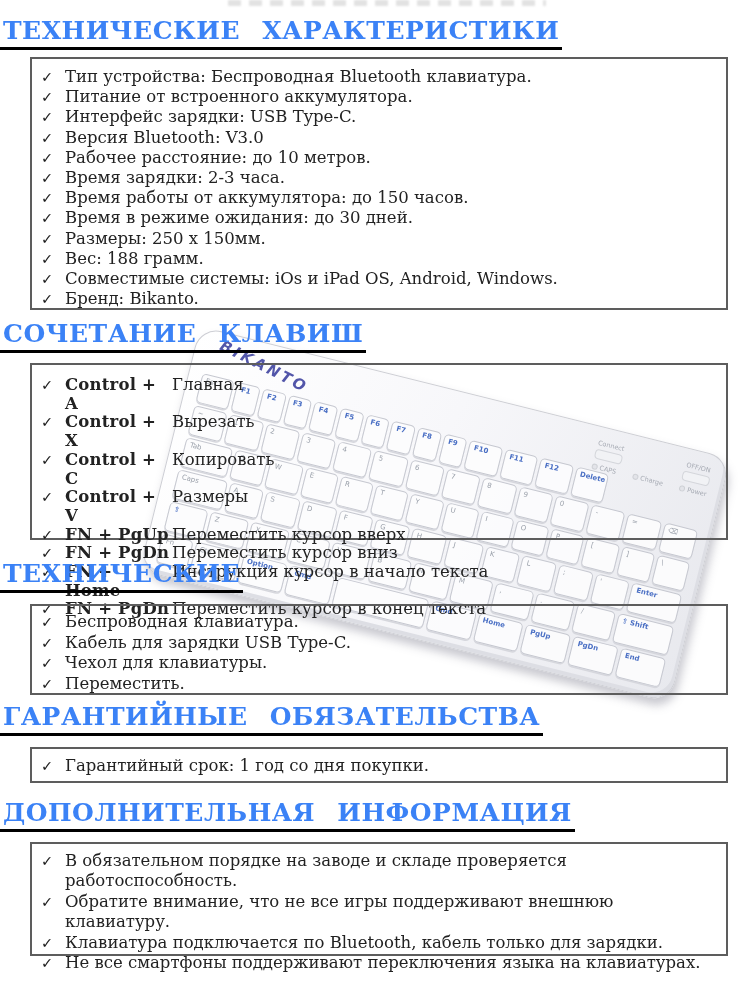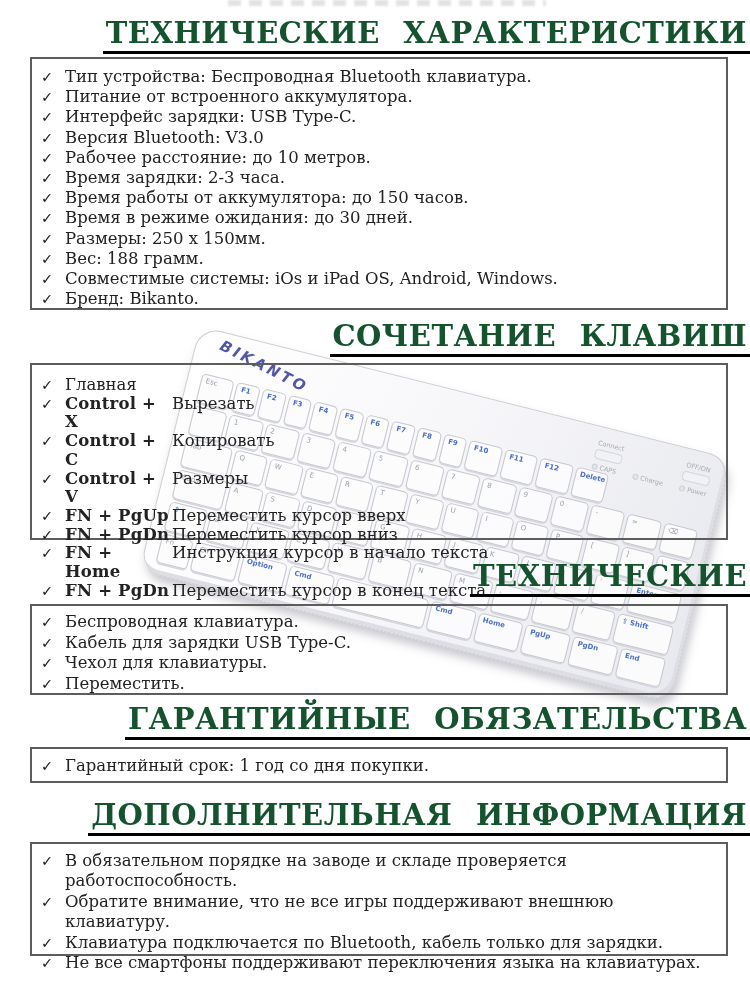--- a/index.html
+++ b/index.html
@@ -9,22 +9,22 @@
     color:#1e1e1e;overflow:hidden;
   }
   
   .top-artifact{
     position:absolute;left:228px;top:0;width:318px;height:6px;opacity:.45;
     background:repeating-linear-gradient(90deg,#bfbfbf 0 13px,transparent 13px 21px);
     filter:blur(1px);
   }
   
   .sec-title{
-    position:absolute;left:0;right:0;text-align:right;
-    font-weight:700;font-size:29px;color:#14532d;
+    position:absolute;left:0;right:0;text-align:left;
+    font-weight:700;font-size:25px;color:#3b82f6;
     letter-spacing:.5px;word-spacing:13px;line-height:1.12;
     z-index:3;
   }
   .sec-title .u{
     display:inline-block;border-bottom:3.5px solid #000;padding:0 3px 2px 3px;
   }
   
   .box{
     position:absolute;left:30px;width:698px;box-sizing:border-box;
     border:2px solid #5d5d5d;background:transparent;z-index:2;
@@ -254,20 +254,21 @@
   </div>
 </div>
 
 <div class="sec-title" style="top:320px">
   <span class="u">СОЧЕТАНИЕ КЛАВИШ</span>
 </div>
 <div class="box" id="box-shortcuts" style="top:363px;height:177px">
   <div class="inner" style="padding-top:11px">
     <div class="row">
         <span class="check">✓</span>
+        <span class="combo">Control + A</span>
         <span class="itext">Главная</span>
       </div>
     <div class="row">
         <span class="check">✓</span>
         <span class="combo">Control + X</span>
         <span class="itext">Вырезать</span>
       </div>
     <div class="row">
         <span class="check">✓</span>
         <span class="combo">Control + C</span>

